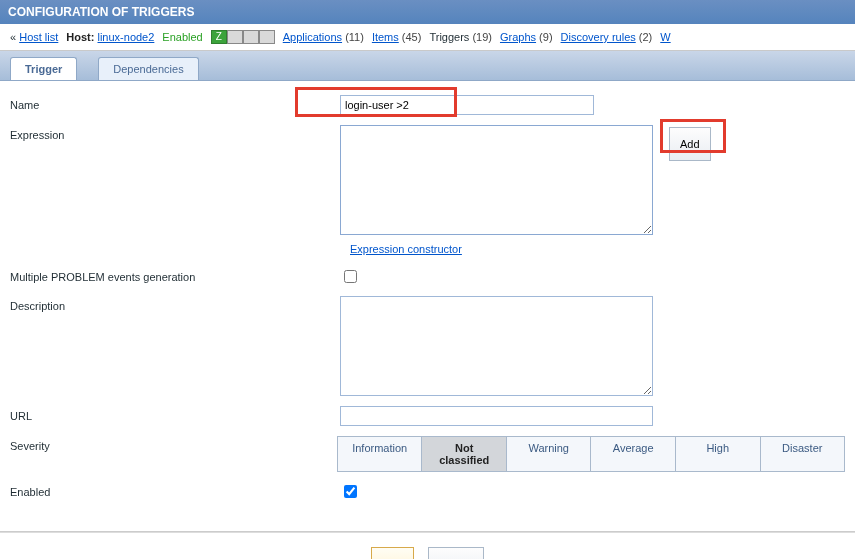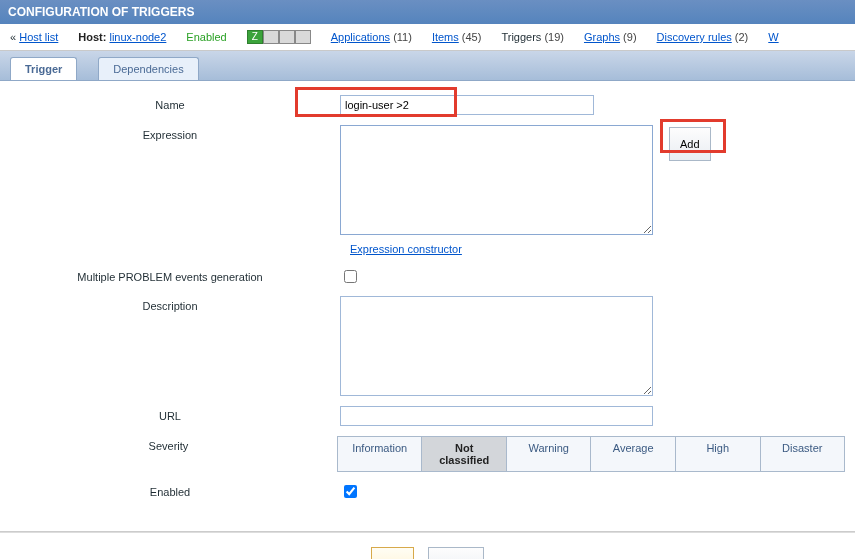--- a/index.html
+++ b/index.html
@@ -18,21 +18,21 @@
     font-weight: bold;
     padding: 5px 8px;
     font-size: 12px;
   }
   .subbar {
     background: #fff;
     border-bottom: 1px solid #c9c9c9;
     padding: 6px 10px;
     display: flex;
     align-items: center;
-    gap: 20px;
+    gap: 8px;
     white-space: nowrap;
     overflow: hidden;
   }
   .host-label { color: #222; }
   .host-name { color: #0055cc; text-decoration: underline; }
   .enabled { color: #2aa125; }
   .icons { display: flex; gap: 0; }
   .icon-box {
     width: 16px; height: 14px;
     border: 1px solid #888;
@@ -63,21 +63,21 @@
     padding: 14px 10px 20px 10px;
     border-bottom: 1px solid #ccc;
   }
   .row {
     display: flex;
     align-items: flex-start;
     margin-bottom: 10px;
   }
   .row label {
     width: 330px;
-    text-align: center;
+    text-align: left;
     padding-right: 10px;
     padding-top: 4px;
     color: #1f2c33;
   }
   input[type=text], textarea {
     border: 1px solid #a0b8d8;
     padding: 3px 4px;
     font-family: inherit;
     font-size: 11px;
     background:#fff;

